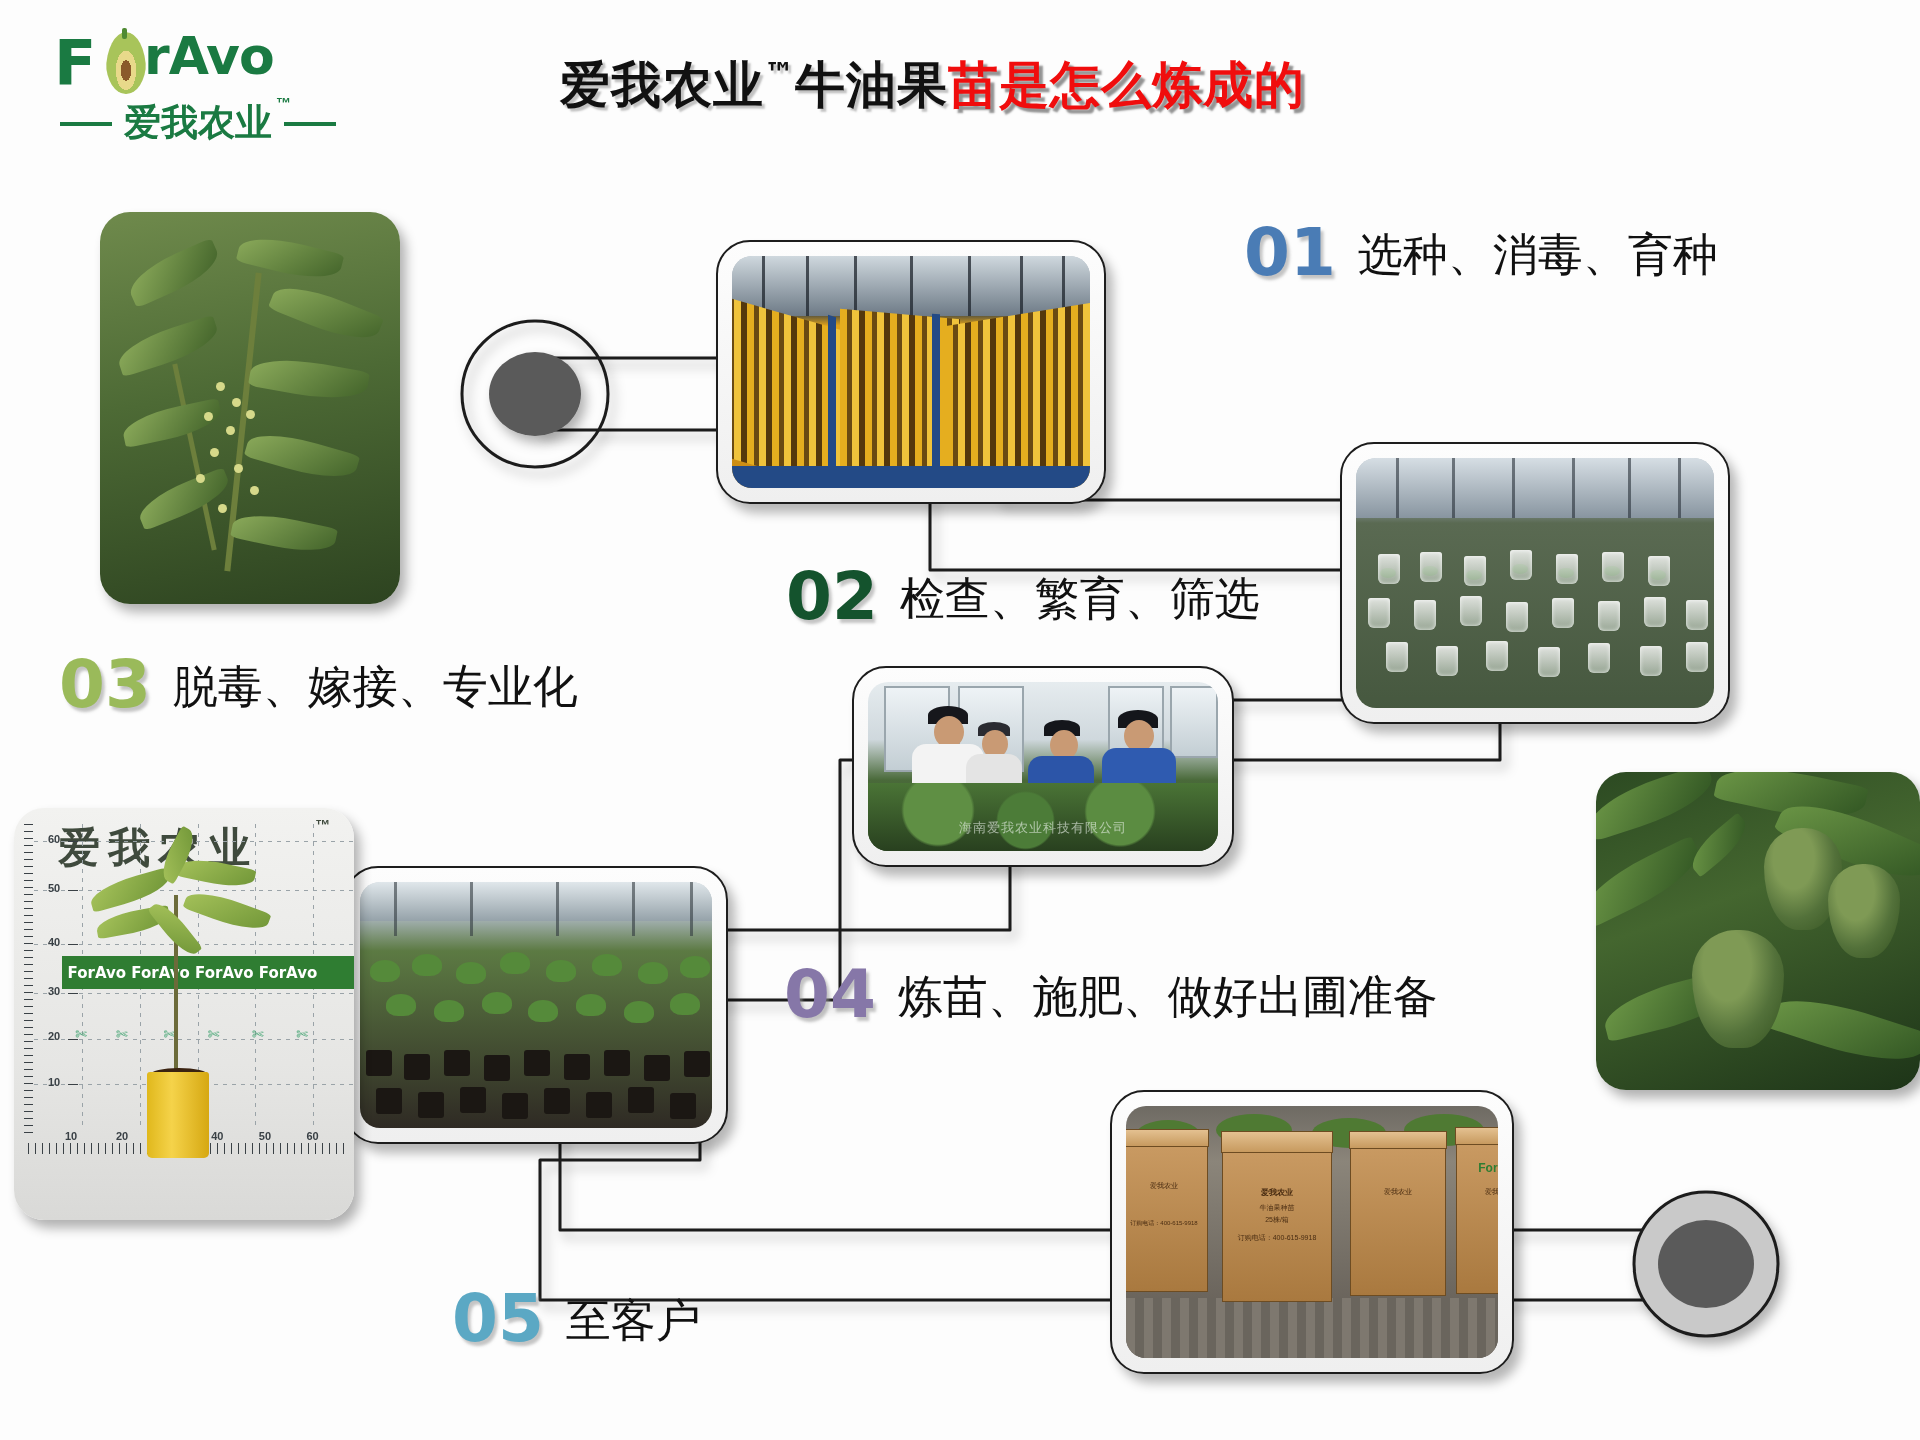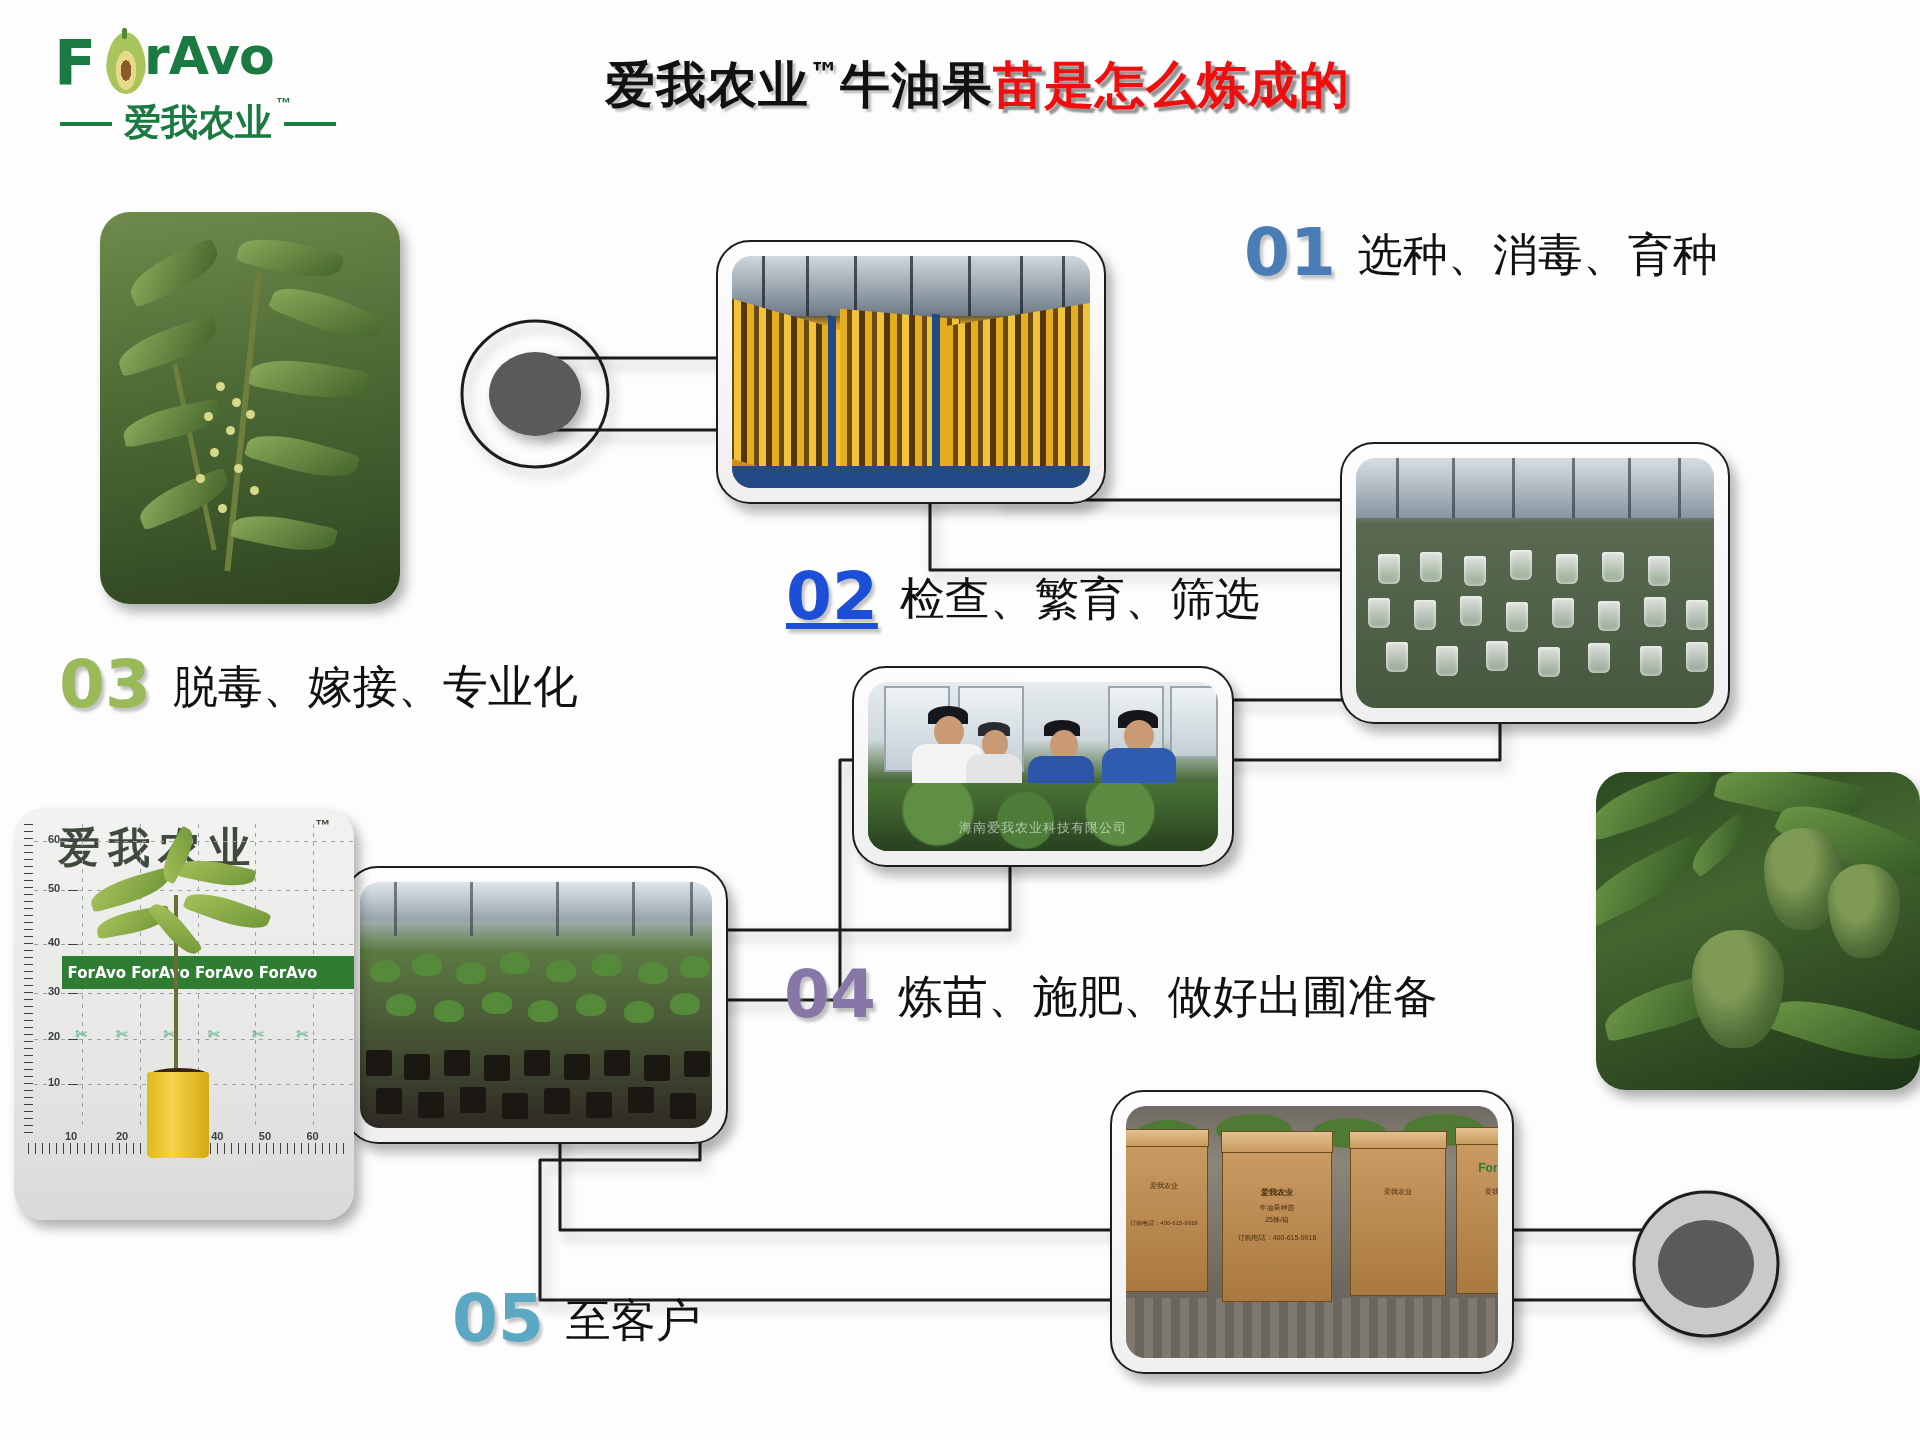--- a/index.html
+++ b/index.html
@@ -43,21 +43,20 @@
   .logo-tm-sm { position: absolute; left: 228px; top: -4px; font-size: 15px; color: #1a7a42; font-weight: bold; }
   .logo-rule-l { position: absolute; left: 12px; top: 24px; width: 52px; height: 4px; background: #1a7a42; }
   .logo-rule-r { position: absolute; left: 236px; top: 24px; width: 52px; height: 4px; background: #1a7a42; }
 
   
   .title {
     position: absolute; left: 560px; top: 52px;
     font-size: 50px; font-weight: bold; white-space: nowrap;
     font-family: "DejaVu Sans", "Liberation Sans", sans-serif;
     letter-spacing: 1px;
-    margin-left: 45px;
   }
   .title .blk { color: #111; text-shadow: 3px 3px 2px rgba(120,120,120,.45); }
   .title .tm { font-size: 30px; vertical-align: super; }
   .title .red { color: #f00d0d; text-shadow: 4px 4px 2px rgba(60,60,60,.55); }
 
   
   .ribbon { position: absolute; left: 0; top: 0; width: 1920px; height: 1440px; z-index: 1; }
 
   
   .photo {
@@ -559,21 +558,21 @@
       </div>
     </div>
   </div>
 
   <div class="step" style="left:1244px; top:222px;">
     <span class="num" style="color:#4a7cb5;">01</span>
     <span class="txt">选种、消毒、育种</span>
   </div>
 
   <div class="step" style="left:786px; top:566px;">
-    <span class="num" style="color:#1d4ed8;text-decoration:underline;">02</span>
+    <span class="num" style="color:#14532d;">02</span>
     <span class="txt">检查、繁育、筛选</span>
   </div>
 
   <div class="step" style="left:59px; top:654px;">
     <span class="num" style="color:#9aba5a;">03</span>
     <span class="txt">脱毒、嫁接、专业化</span>
   </div>
 
   <div class="step" style="left:784px; top:964px;">
     <span class="num" style="color:#8677a8;">04</span>

